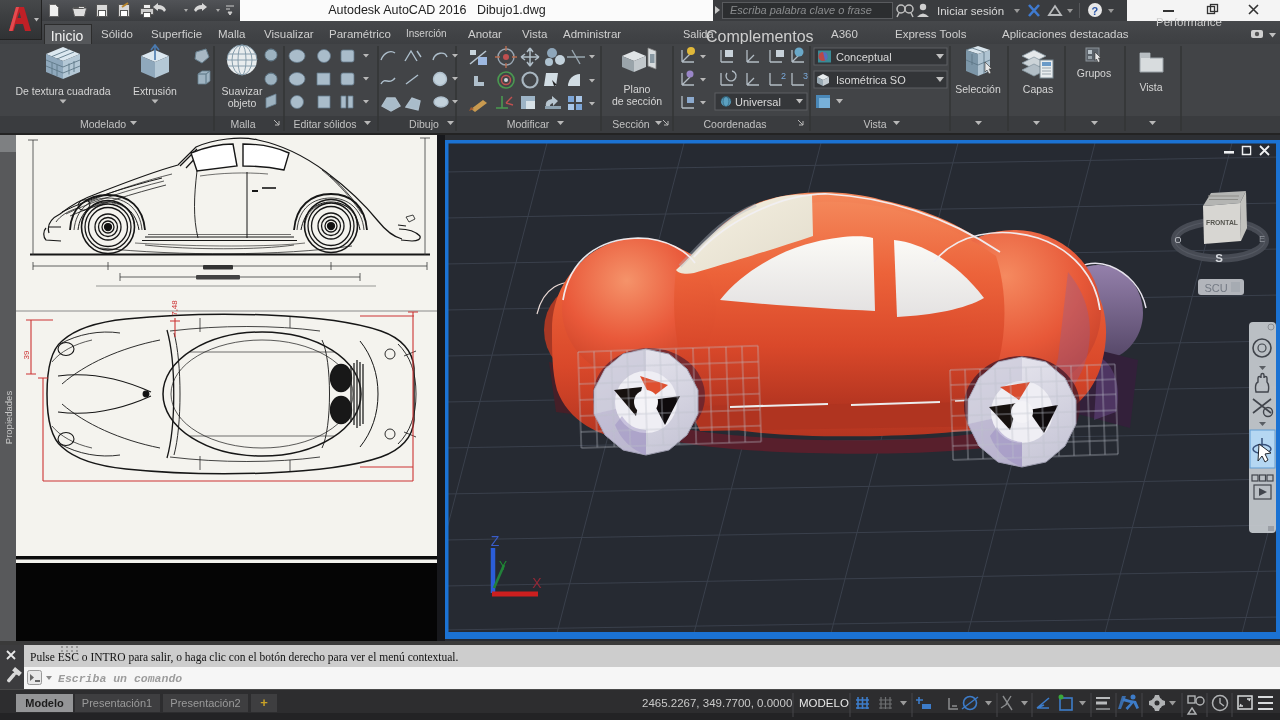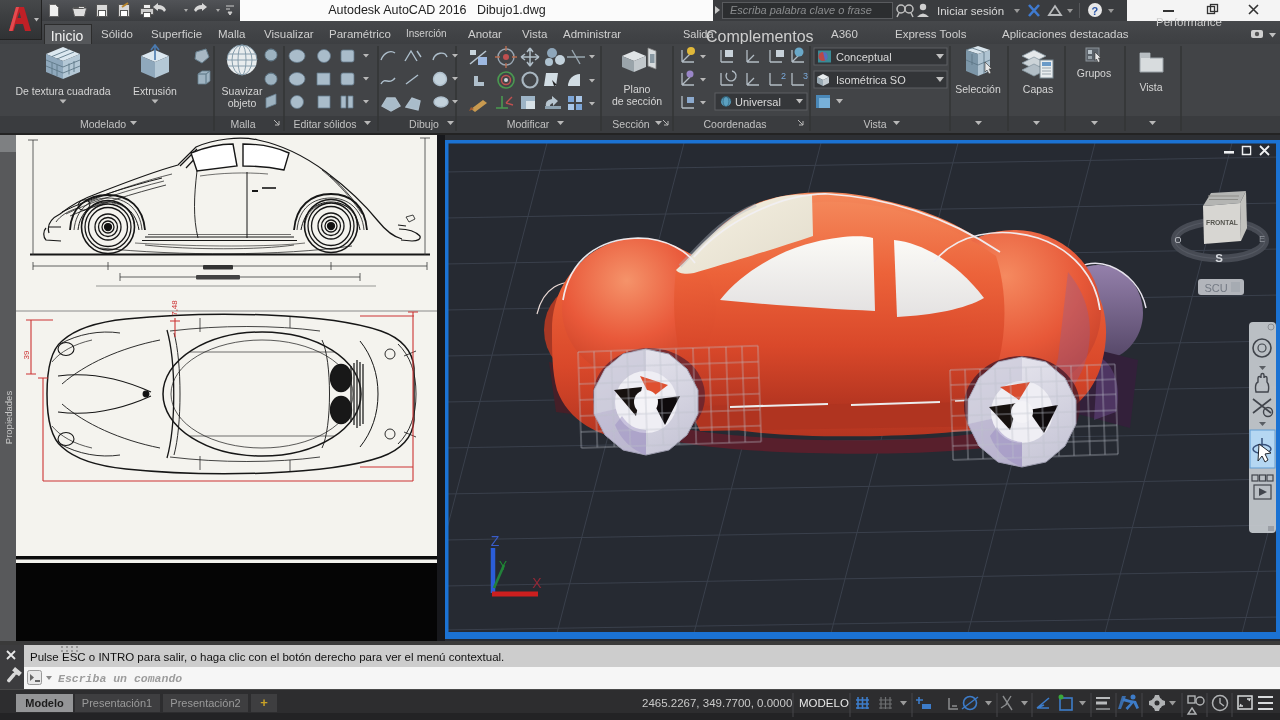--- a/index.html
+++ b/index.html
@@ -673,21 +673,21 @@
       <circle cx="2" cy="2" r="1"></circle>
         <circle cx="7" cy="2" r="1"></circle>
         <circle cx="12" cy="2" r="1"></circle>
         <circle cx="17" cy="2" r="1"></circle>
       <circle cx="2" cy="6" r="1"></circle>
         <circle cx="7" cy="6" r="1"></circle>
         <circle cx="12" cy="6" r="1"></circle>
         <circle cx="17" cy="6" r="1"></circle>
     </g>
   </svg>
-  <div class="txt" style="left:30px;top:650.5px;font-size:11.5px;color:#111;font-family:Liberation Sans, sans-serif;text-align:right;">Pulse ESC o INTRO para salir, o haga clic con el botón derecho para ver el menú contextual.</div>
+  <div class="txt" style="left:30px;top:650.5px;font-size:11.5px;color:#111;font-family:Liberation Serif, serif;text-align:right;">Pulse ESC o INTRO para salir, o haga clic con el botón derecho para ver el menú contextual.</div>
   <svg class="abs" style="left:26px;top:669px;" width="30" height="18" viewBox="0 0 30 18">
     <rect x="1.5" y="1.5" width="14" height="14" rx="2" fill="#e8e8e8" stroke="#999"></rect>
     <path d="M4,5 l4,3.5 -4,3.5 z" fill="#666"></path>
     <rect x="9" y="11" width="5" height="2" fill="#666"></rect>
     <path d="M20,7 l6,0 -3,4 z" fill="#888"></path>
   </svg>
   <div class="txt" style="left:58px;top:672px;font-size:11.5px;font-style:italic;color:#9c9c9c;font-family:'Liberation Mono',monospace;font-weight:bold;">Escriba un comando</div>
 
   <div class="abs" style="left:0;top:689px;width:1280px;height:31px;background:#2d2d2f;border-top:1px solid #4a4a4a;"></div>
   <div class="abs" style="left:0;top:713px;width:1280px;height:7px;background:#232325;"></div>

